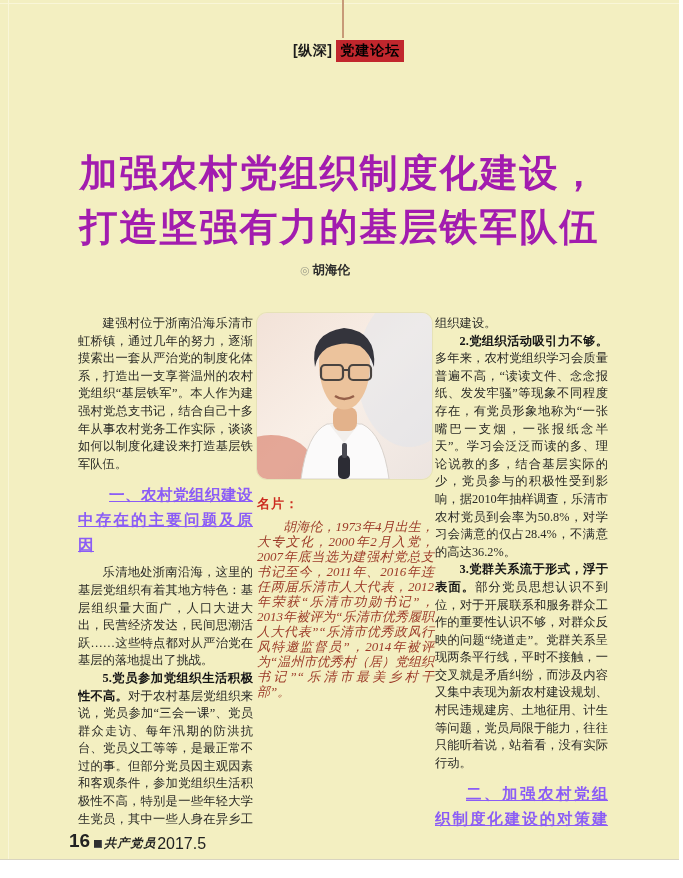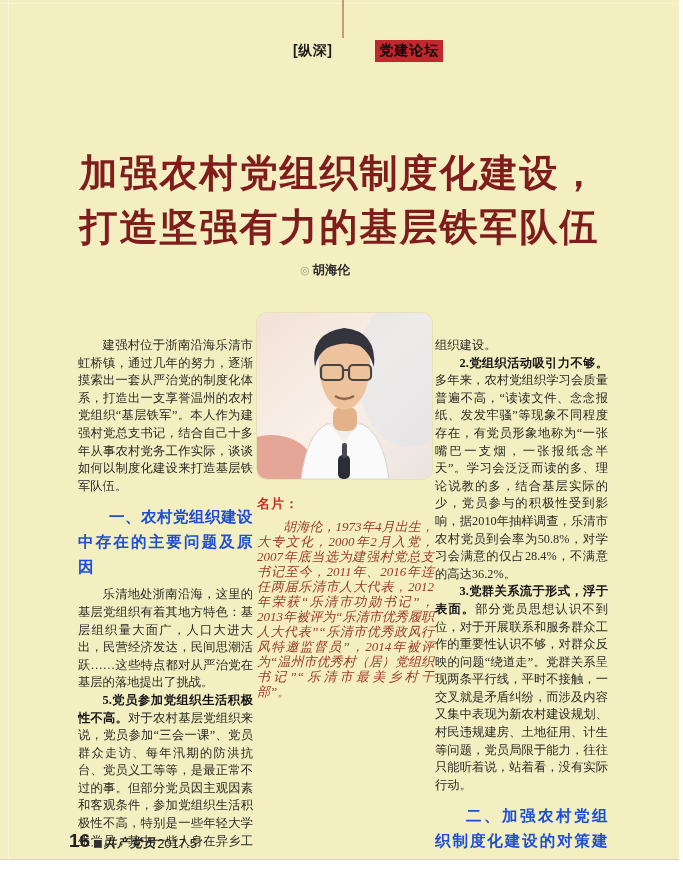--- a/index.html
+++ b/index.html
@@ -10,45 +10,45 @@
   .sheet{
     position:absolute;left:0;top:0;width:679px;height:860px;background:#f3efc1;
   }
   .edge-top{position:absolute;left:0;top:3px;width:679px;height:1px;background:#f9f6d8;}
   .edge-left{position:absolute;left:8px;top:0;width:1px;height:860px;background:#f9f6d8;}
   .sheet-bottom-line{position:absolute;left:0;top:859px;width:679px;height:1px;background:#d8d4c0;}
 
   .top-rule{position:absolute;left:342px;top:0;width:2px;height:38px;background:#c79a78;}
 
   .header-row{position:absolute;left:293px;top:41px;height:19px;display:flex;align-items:center;
-    font-family:"Liberation Sans", sans-serif;font-size:14px;font-weight:bold;gap:39px;}
+    font-family:"Liberation Sans", sans-serif;font-size:14px;font-weight:bold;}
   .bracket-label{color:#1c1c1c;letter-spacing:0.5px;}
   .tag-label{margin-left:4px;background:#c1272d;color:#000000;padding:2px 4px 2px 4px;letter-spacing:1px;}
 
   .title{
     position:absolute;left:0;top:146px;width:679px;text-align:center;margin:0;
-    font-family:"Liberation Sans", sans-serif;font-weight:900;color:#7f1d1d;
+    font-family:"Liberation Sans", sans-serif;font-weight:900;color:#a21caf;
     font-size:38px;line-height:54px;letter-spacing:2px;
   }
   .byline{
     position:absolute;left:0;top:262px;width:650px;text-align:center;
     font-family:"Liberation Sans", sans-serif;font-size:12.5px;color:#2b2b2b;font-weight:bold;
   }
   .byline .marker{color:#9a9a88;font-weight:normal;margin-right:3px;font-size:11px;}
 
   .col{
     position:absolute;top:315px;height:512px;overflow:hidden;
     font-size:12.3px;line-height:17.6px;color:#2a2a26;
-    text-align:justify;text-justify:inter-ideograph;margin-top:22px;
+    text-align:justify;text-justify:inter-ideograph;
   }
   .col p{margin:0;text-indent:2em;}
   .col p.noindent{text-indent:0;}
   .col h3{
     font-family:"Liberation Sans", sans-serif;font-size:15.5px;line-height:25px;
-    color:#1d4ed8;margin:9px 0 7px 0;text-indent:2em;font-weight:bold;letter-spacing:0.5px;
+    color:#8b5cf6;margin:9px 0 7px 0;text-indent:2em;font-weight:bold;letter-spacing:0.5px;text-decoration:underline;
   }
   .col .lead{font-weight:bold;color:#141414;}
   .col-left{left:78px;width:175px;}
   .col-right{left:435px;width:173px;}
 
   .col-mid{position:absolute;left:257px;top:313px;width:177px;}
   .photo{
     width:175px;height:166px;border-radius:10px;overflow:hidden;display:block;
     box-shadow:0 0 0 1px rgba(0,0,0,0.05);
   }
@@ -61,21 +61,21 @@
     text-align:justify;text-justify:inter-ideograph;text-indent:2em;font-style:italic;
   }
 
   .footer{
     position:absolute;left:69px;top:831px;display:flex;align-items:flex-end;color:#222222;
   }
   .page-number{font-family:"Liberation Sans", sans-serif;font-size:19px;font-weight:bold;line-height:19px;}
   .seal{width:9px;height:9px;background:#2f2f2f;margin:0 2px 2px 3px;
     box-shadow:inset 1px 1px 0 #f3efc1, inset -1px -1px 0 #555;}
   .magazine-name{font-size:12px;font-weight:bold;font-style:italic;line-height:14px;letter-spacing:1px;}
-  .issue{font-family:"Liberation Sans", sans-serif;font-size:13px;line-height:13px;margin-left:1px;}
+  .issue{font-family:"Liberation Sans", sans-serif;font-size:16px;line-height:13px;margin-left:1px;}
 </style>
 </head>
 <body>
 
 <div id="screen">
   <div class="sheet">
     <div class="edge-top"></div>
     <div class="edge-left"></div>
 
     <div class="top-rule"></div>

